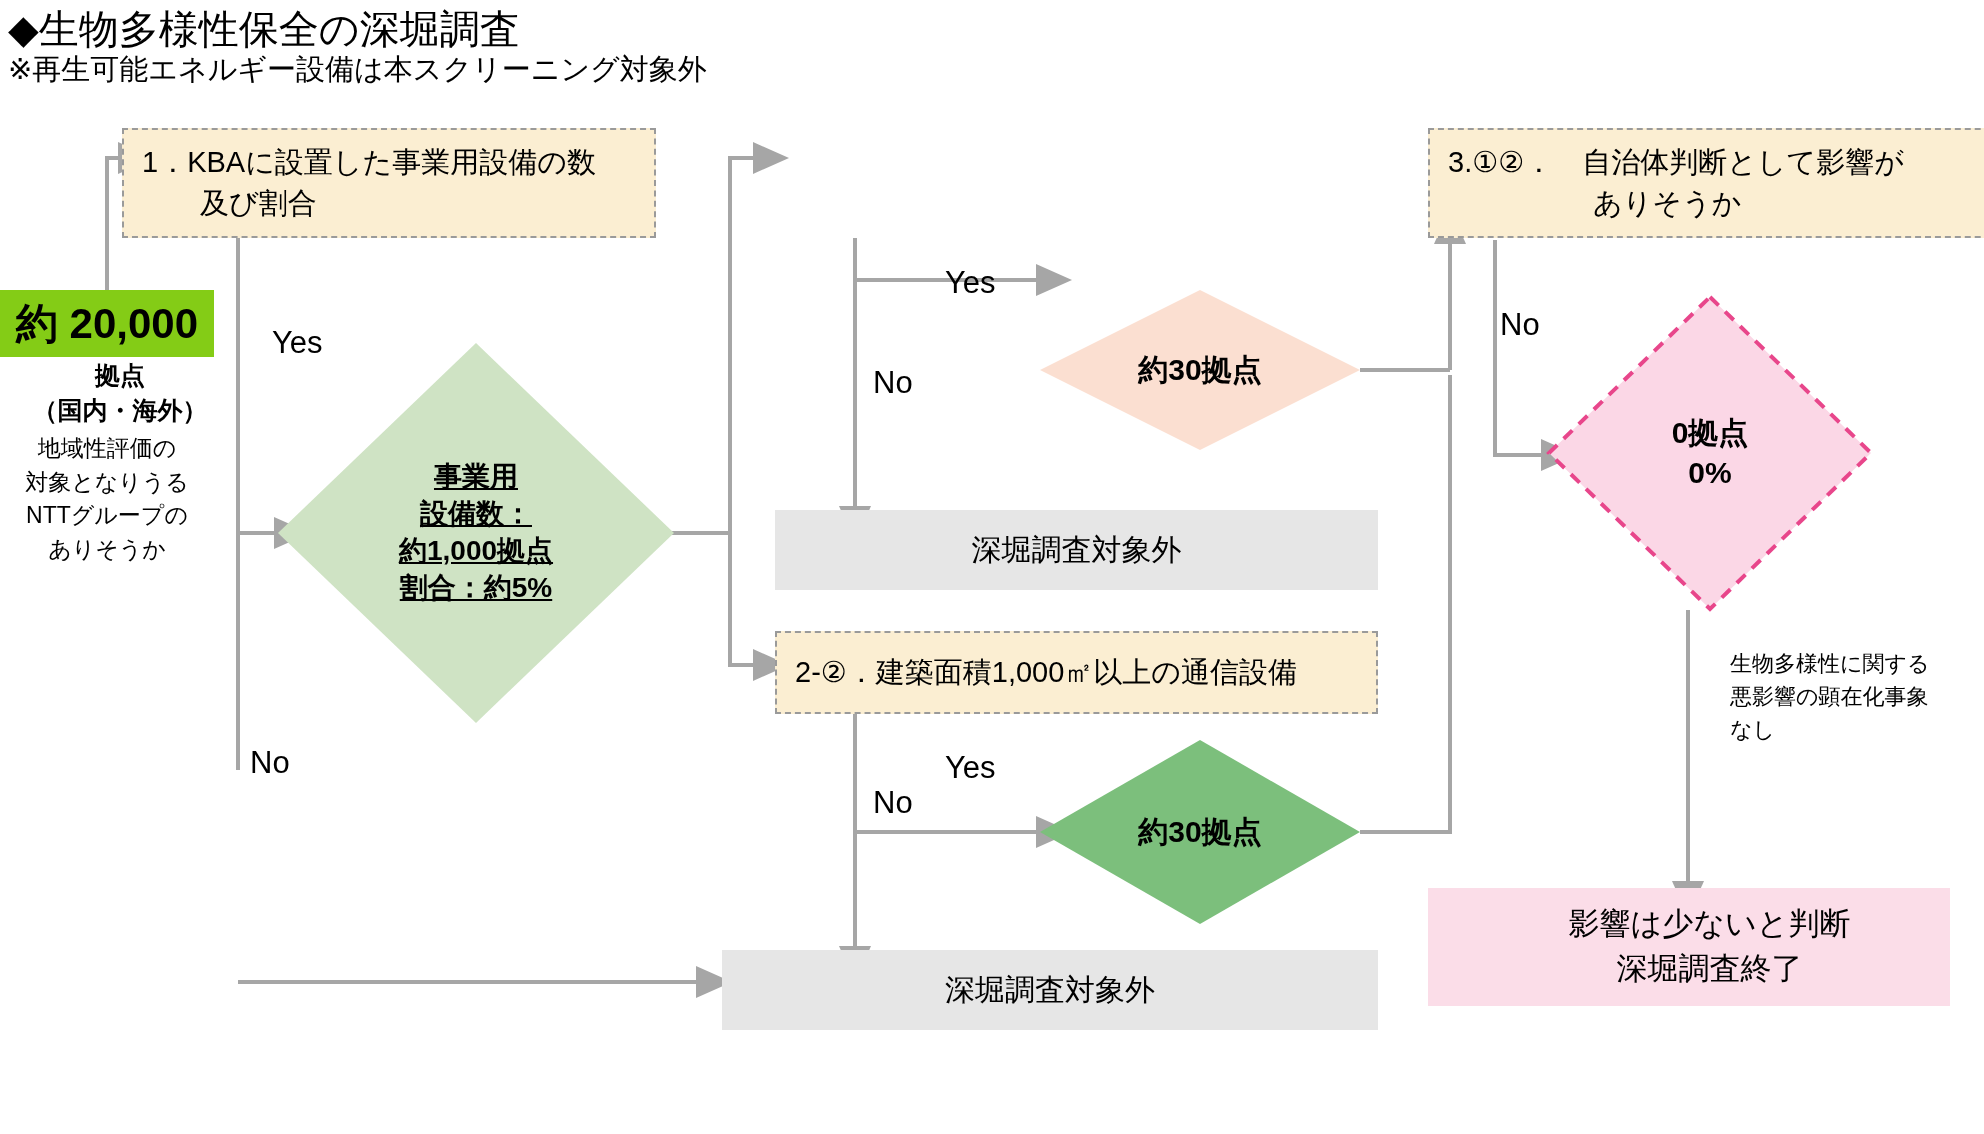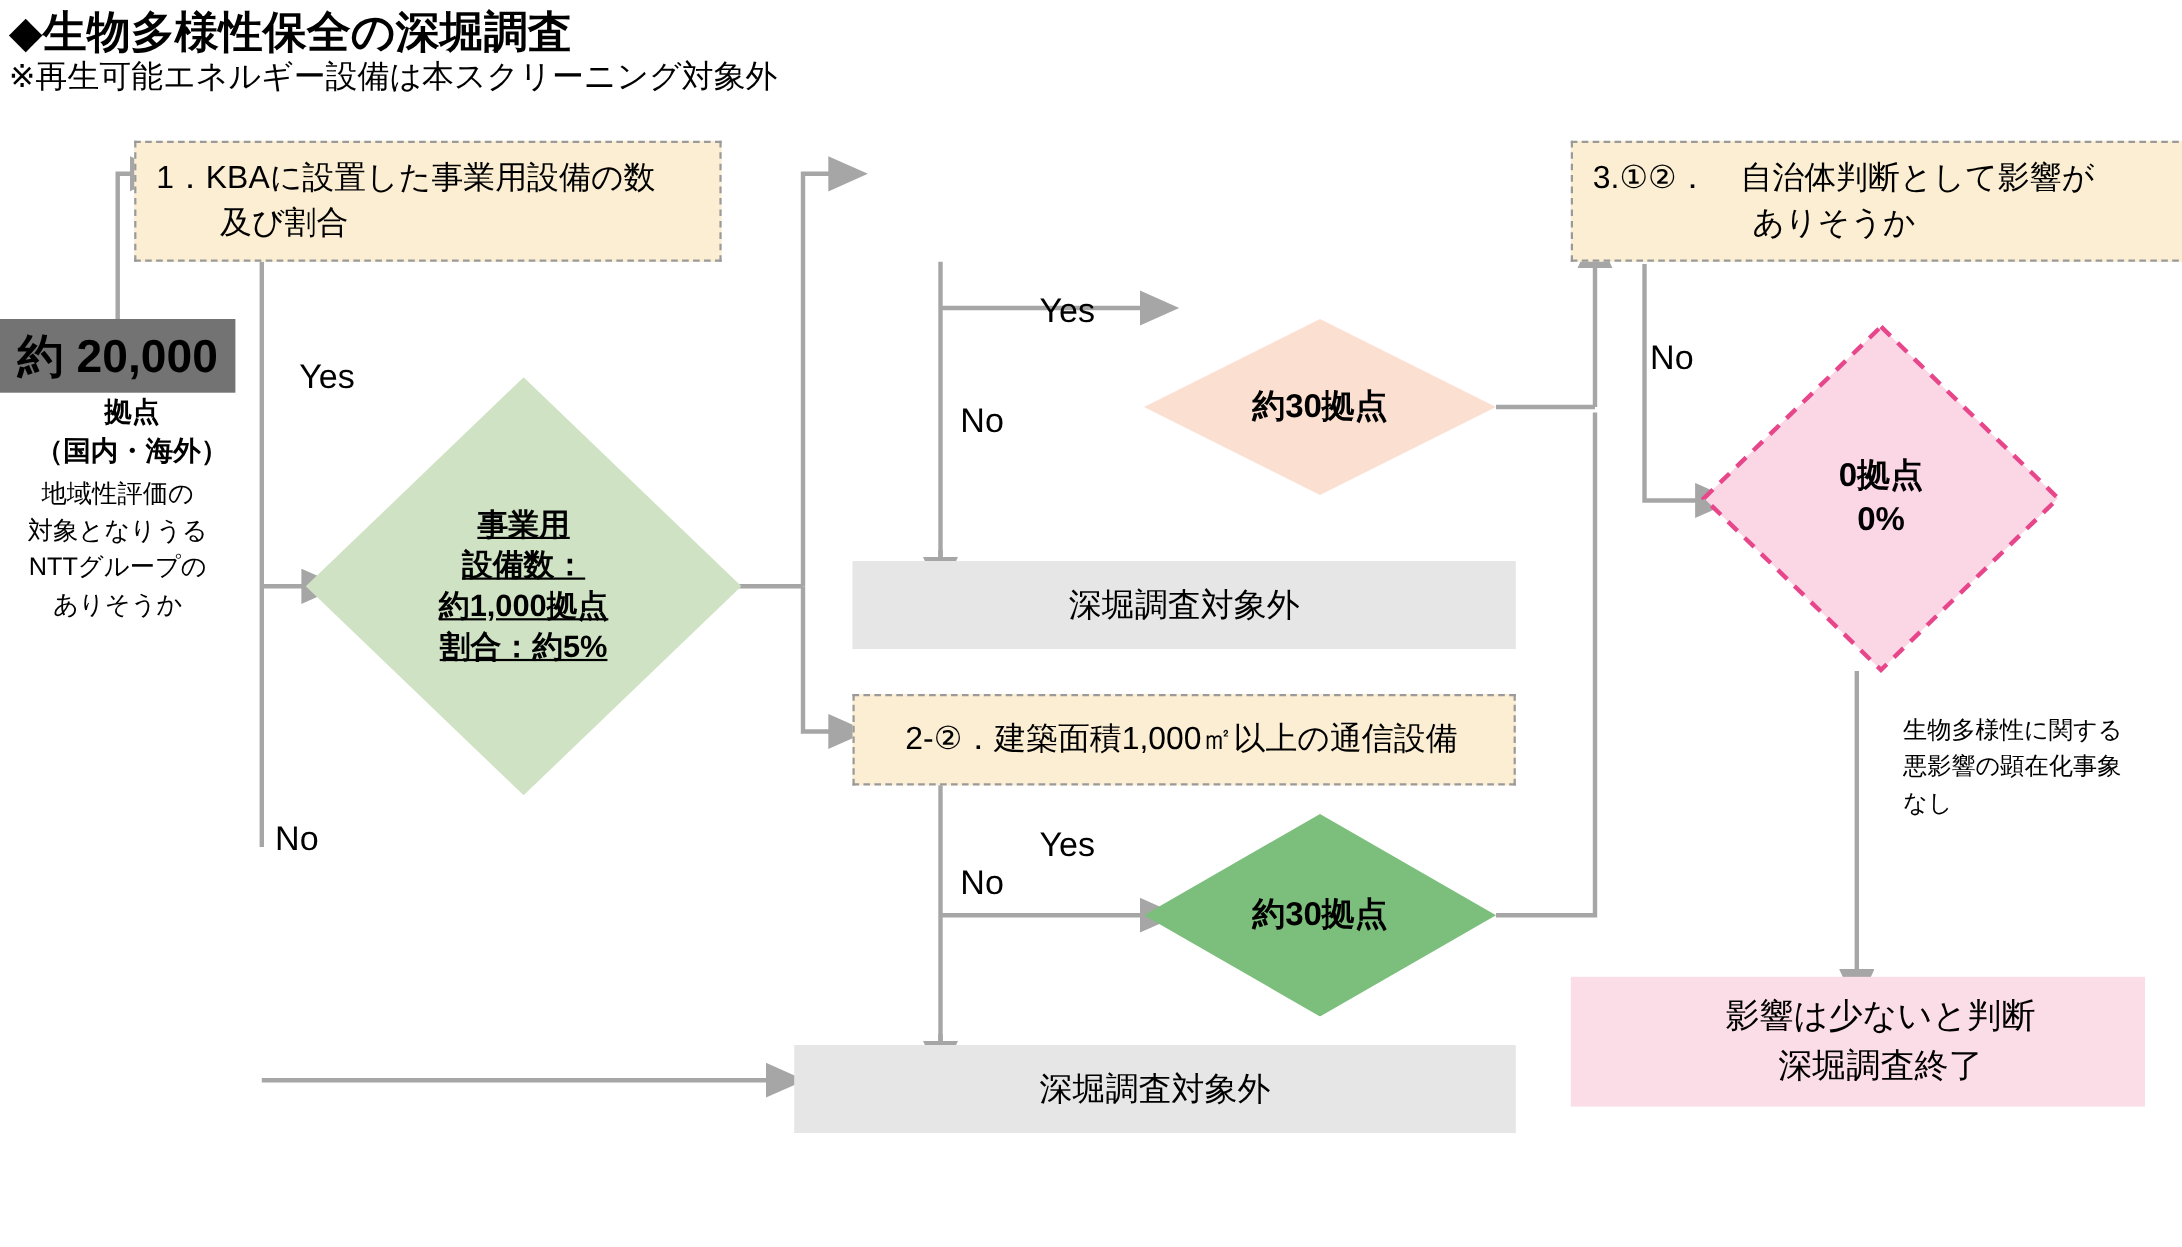--- a/index.html
+++ b/index.html
@@ -4,21 +4,21 @@
 <style>
   html,body{margin:0;padding:0;background:#ffffff;}
   body{font-family:"Liberation Sans","DejaVu Sans",sans-serif;color:#000;}
   #canvas{position:relative;width:1984px;height:1134px;overflow:hidden;background:#fff;}
   #wires{position:absolute;left:0;top:0;width:1984px;height:1134px;}
 
   .node{position:absolute;box-sizing:border-box;display:flex;align-items:center;}
   .center{justify-content:center;text-align:center;}
 
   
-  #title{position:absolute;left:8px;top:2px;font-size:40px;font-weight:bold;letter-spacing:0px;white-space:nowrap;}
+  #title{position:absolute;left:8px;top:2px;font-size:40px;font-weight:normal;letter-spacing:0px;white-space:nowrap;}
   #subtitle{position:absolute;left:8px;top:50px;font-size:29px;white-space:nowrap;}
 
   
   .cream{background:#fbeed2;border:2px dashed #9a9a9a;}
   .cream .txt{font-size:29px;line-height:1.42;padding:0 0 0 18px;}
 
   
   .grey{background:#e6e6e6;border:none;}
   .grey .txt{font-size:30px;width:100%;text-align:center;}
 
@@ -27,21 +27,21 @@
   .pinkbox .txt{font-size:31px;line-height:1.45;width:100%;text-align:center;padding-left:41px;}
 
   
   .diamond{position:absolute;}
   .diamond svg{position:absolute;left:0;top:0;}
   .diamond .dlabel{position:absolute;left:0;top:0;width:100%;height:100%;
       display:flex;align-items:center;justify-content:center;text-align:center;
       font-weight:bold;line-height:1.32;}
 
   
-  #hl-num{position:absolute;left:0px;top:290px;width:214px;height:67px;background:#737373;
+  #hl-num{position:absolute;left:0px;top:290px;width:214px;height:67px;background:#84cc16;
       display:flex;align-items:center;justify-content:center;font-size:42px;font-weight:bold;white-space:nowrap;}
   #hl-sub{position:absolute;left:0px;top:358px;width:214px;text-align:center;font-size:25px;font-weight:bold;line-height:1.4;padding-left:13px;}
   #hl-note{position:absolute;left:0px;top:432px;width:214px;text-align:center;font-size:23px;line-height:1.46;}
 
   
   .elabel{position:absolute;font-size:31px;white-space:nowrap;}
   
   #annot{position:absolute;left:1730px;top:647px;width:240px;font-size:22px;line-height:1.5;}
 </style>
 </head>
@@ -99,21 +99,21 @@
 対象となりうる
 NTTグループの
 ありそうか</div>
 
   <div class="node cream" style="left:122px;top:128px;width:534px;height:110px;">
     <div class="txt" style="white-space:pre-line;">1．KBAに設置した事業用設備の数
 　　及び割合</div>
   </div>
 
 
-  <div class="node cream" style="left:775px;top:631px;width:603px;height:83px;padding-left:28px;">
+  <div class="node cream" style="left:775px;top:631px;width:603px;height:83px;">
     <div class="txt" style="white-space:pre-line;">2-②．建築面積1,000㎡以上の通信設備</div>
   </div>
 
   <div class="node cream" style="left:1428px;top:128px;width:672px;height:110px;">
     <div class="txt" style="white-space:pre-line;">3.①②．　自治体判断として影響が
 　　　　　ありそうか</div>
   </div>
 
   <div class="diamond" style="left:278px;top:343px;width:396px;height:380px;">
     <svg width="396" height="380" viewBox="0 0 396 380" xmlns="http://www.w3.org/2000/svg">

